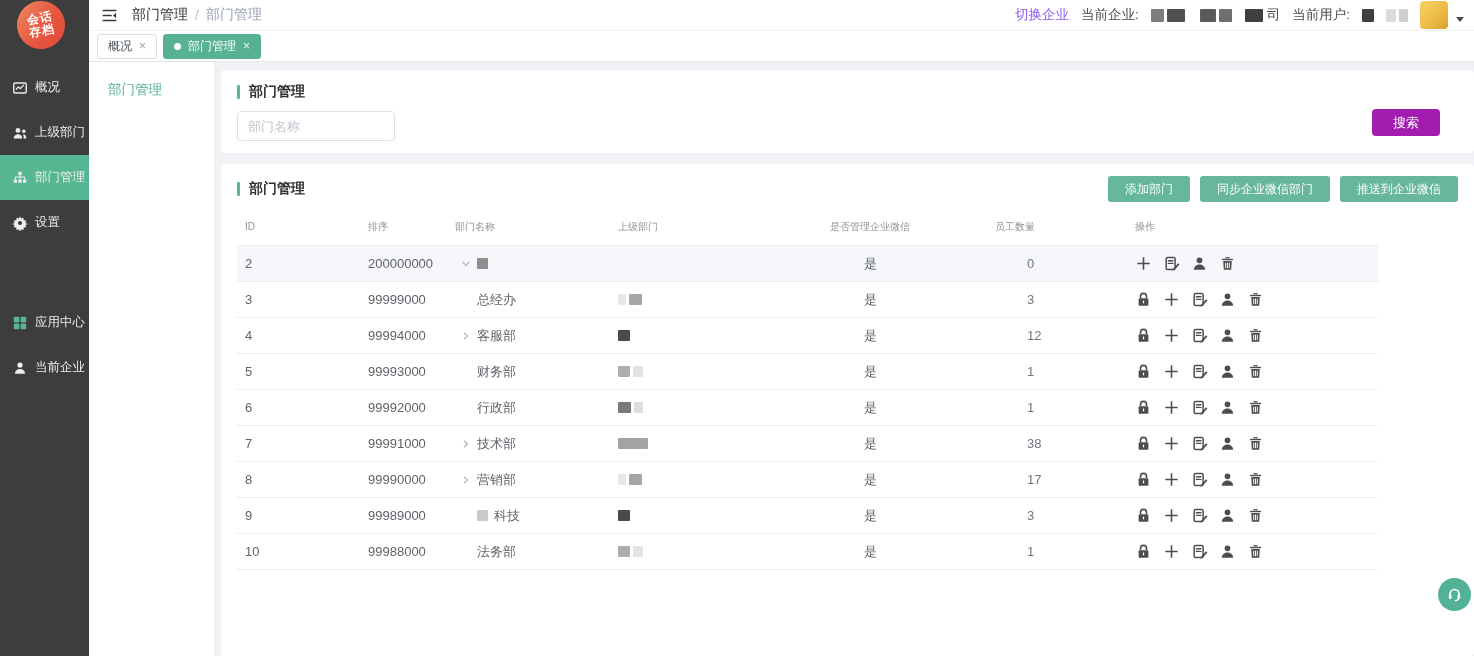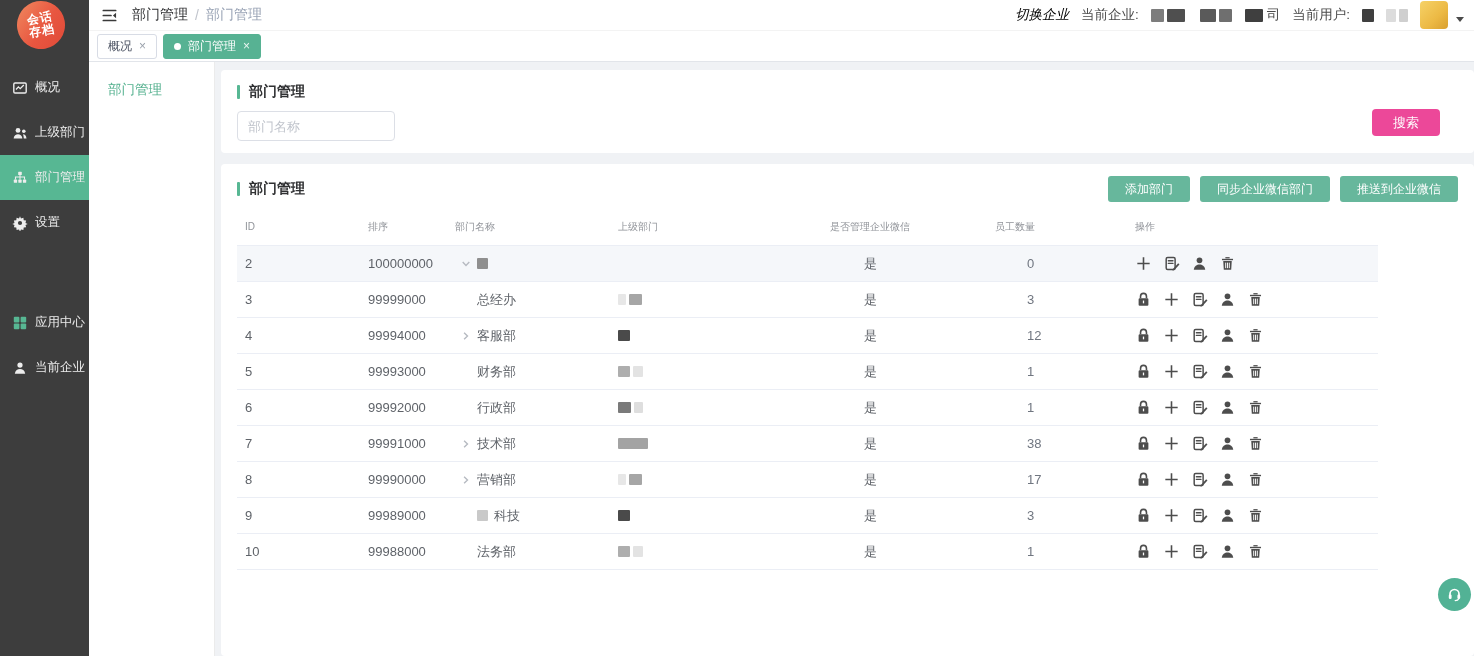--- a/index.html
+++ b/index.html
@@ -24,21 +24,21 @@
 
   
   .topbar{position:absolute;left:89px;top:0;width:1385px;height:31px;background:#fff;
           display:flex;align-items:center;border-bottom:1px solid #f3f3f3;padding:0 10px 0 12px;}
   .fold{width:17px;height:17px;margin-right:14px;cursor:pointer;}
   .crumb{display:flex;align-items:center;gap:7px;font-size:14px;}
   .crumb .c1{color:#303133;}
   .crumb .sep{color:#c0c4cc;}
   .crumb .c2{color:#99a3b5;}
   .top-right{margin-left:auto;display:flex;align-items:center;gap:12px;font-size:13.5px;color:#4a4a4a;}
-  .switch-link{color:#000000;cursor:pointer;font-style:italic;}
+  .switch-link{color:#8b5cf6;cursor:pointer;}
   .mosaic{display:inline-flex;align-items:center;gap:3px;}
   .mosaic i{display:inline-block;height:13px;border-radius:1px;}
   .mz-co i:nth-child(1){width:13px;background:#7d7d7d;}
   .mz-co i:nth-child(2){width:18px;background:#4f4f4f;}
   .mz-co i:nth-child(3){width:9px;background:transparent;}
   .mz-co i:nth-child(4){width:16px;background:#5a5a5a;}
   .mz-co i:nth-child(5){width:13px;background:#6f6f6f;}
   .mz-co i:nth-child(6){width:7px;background:transparent;}
   .mz-co i:nth-child(7){width:18px;background:#3f3f3f;}
   .mz-us i:nth-child(1){width:12px;background:#3f3f3f;}
@@ -71,21 +71,21 @@
   .card1{top:8px;height:83px;padding:13px 16px;}
   .card2{top:102px;bottom:0;padding:12px 16px 0;}
   .blk-title{display:flex;align-items:center;}
   .blk-title .bar{width:3px;height:14px;background:#57b793;margin-right:9px;border-radius:1px;}
   .blk-title .t{font-size:14px;font-weight:bold;color:#303133;}
   .dept-input{margin-top:10px;width:158px;height:30px;border:1px solid #dcdfe6;border-radius:4px;
               padding:0 10px;font-size:13px;color:#606266;outline:none;
               font-family:"Liberation Sans","DejaVu Sans",sans-serif;}
   .dept-input::placeholder{color:#c0c4cc;}
   .search-btn{position:absolute;top:39px;right:34px;height:27px;padding:0 21px;border:none;
-              border-radius:4px;background:#ec4899;color:#fff;font-size:13px;cursor:pointer;
+              border-radius:4px;background:#a21caf;color:#fff;font-size:13px;cursor:pointer;
               font-family:"Liberation Sans","DejaVu Sans",sans-serif;}
   .card2-head{display:flex;align-items:center;justify-content:space-between;}
   .btn-group{display:flex;gap:10px;}
   .gbtn{height:26px;padding:0 17px;border:none;border-radius:3px;background:#67b79c;color:#fff;
         font-size:12px;cursor:pointer;font-family:"Liberation Sans","DejaVu Sans",sans-serif;}
 
   
   .table{margin-top:6px;width:1141px;}
   .thead,.trow{display:flex;align-items:center;}
   .thead{height:38px;color:#909399;font-size:10px;border-bottom:1px solid #ebeef5;}
@@ -286,21 +286,21 @@
           <div class="th c-sort">排序</div>
           <div class="th c-name">部门名称</div>
           <div class="th c-parent">上级部门</div>
           <div class="th c-manage">是否管理企业微信</div>
           <div class="th c-count">员工数量</div>
           <div class="th c-ops">操作</div>
         </div>
         <div id="rows">
             <div class="trow hl">
               <div class="td c-id">2</div>
-              <div class="td c-sort">100000000</div>
+              <div class="td c-sort">200000000</div>
               <div class="td c-name">
                 <span class="tg">
                   <svg width="12" height="12" viewBox="0 0 12 12">
                     <path d="M2.7 4.1l3.3 3.4 3.3-3.4" fill="none" stroke="#b6bac1" stroke-width="1.4"></path>
                   </svg>
                 </span>
                 <span class="mosaic nm">
                   <i></i>
                 </span>
               </div>

